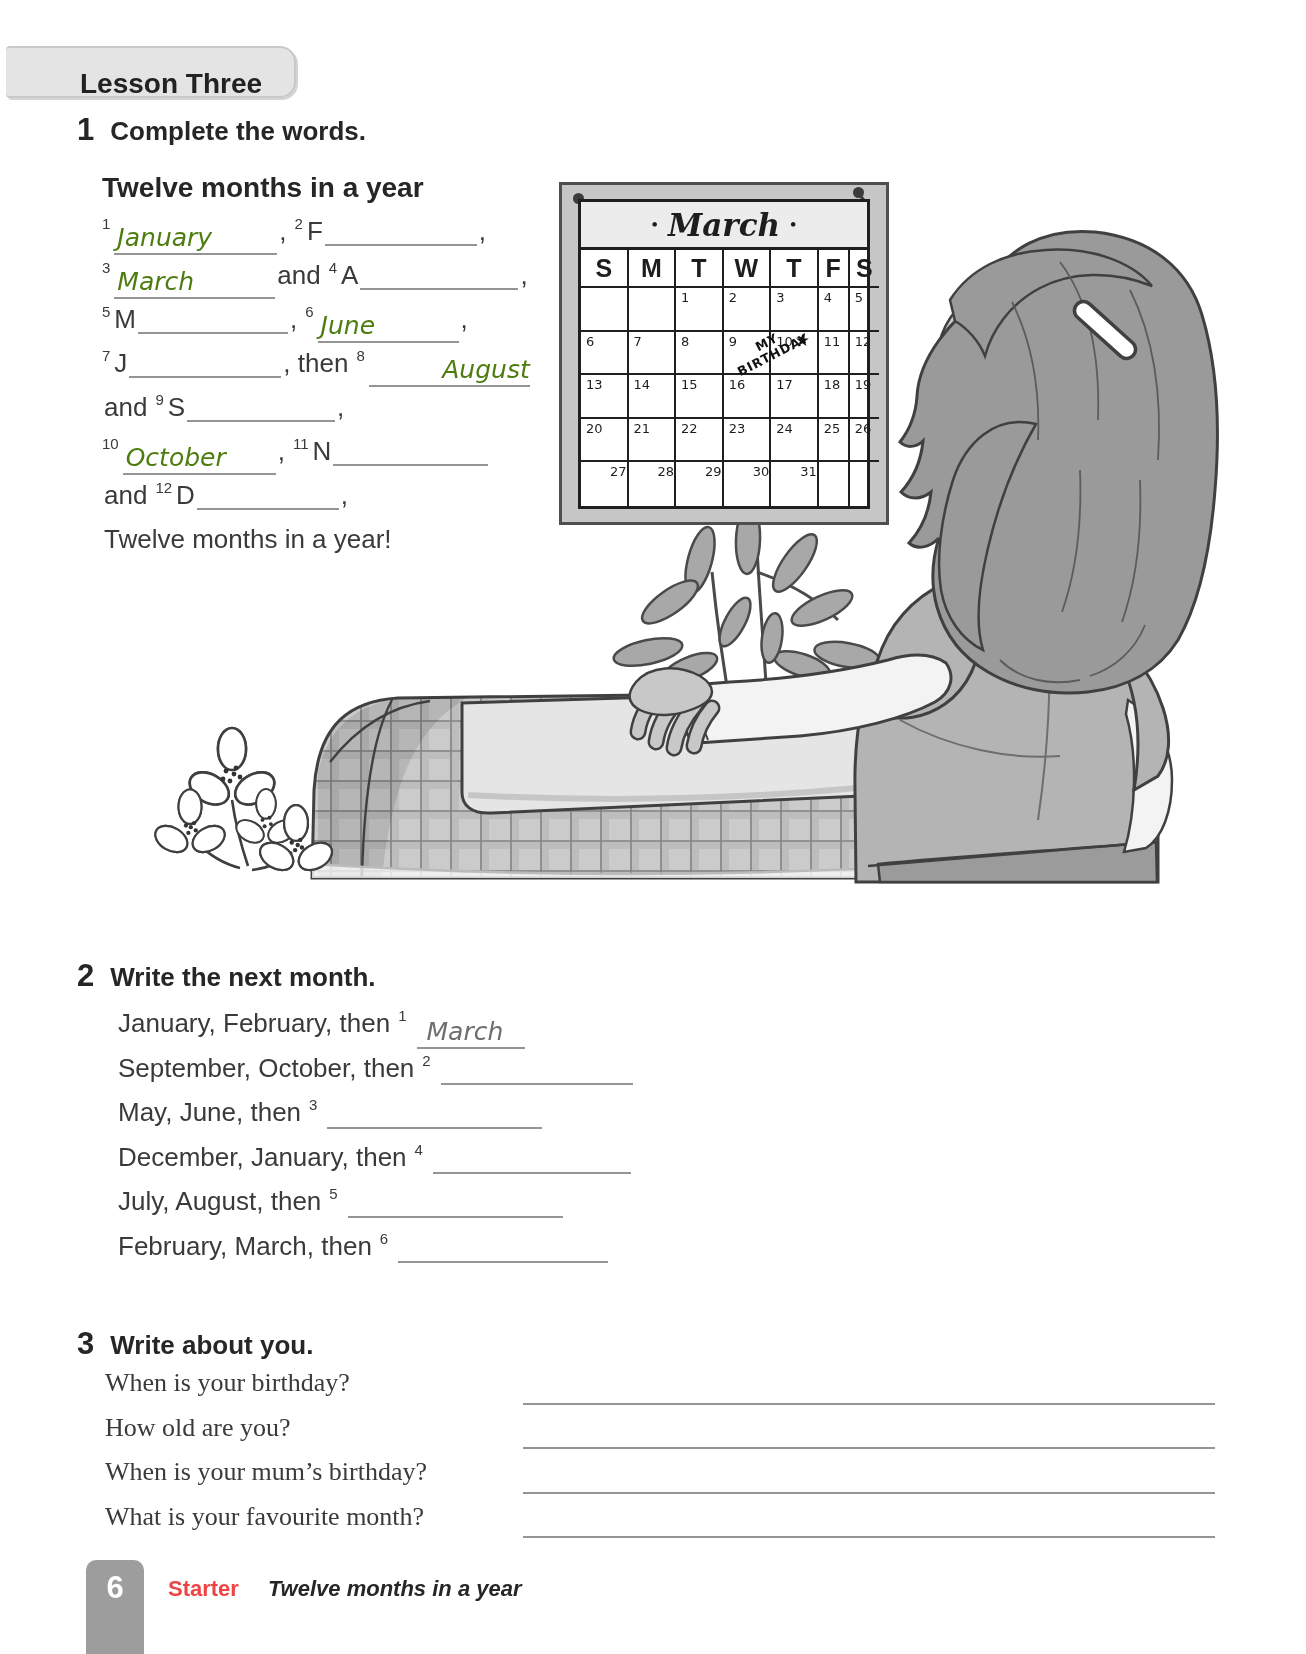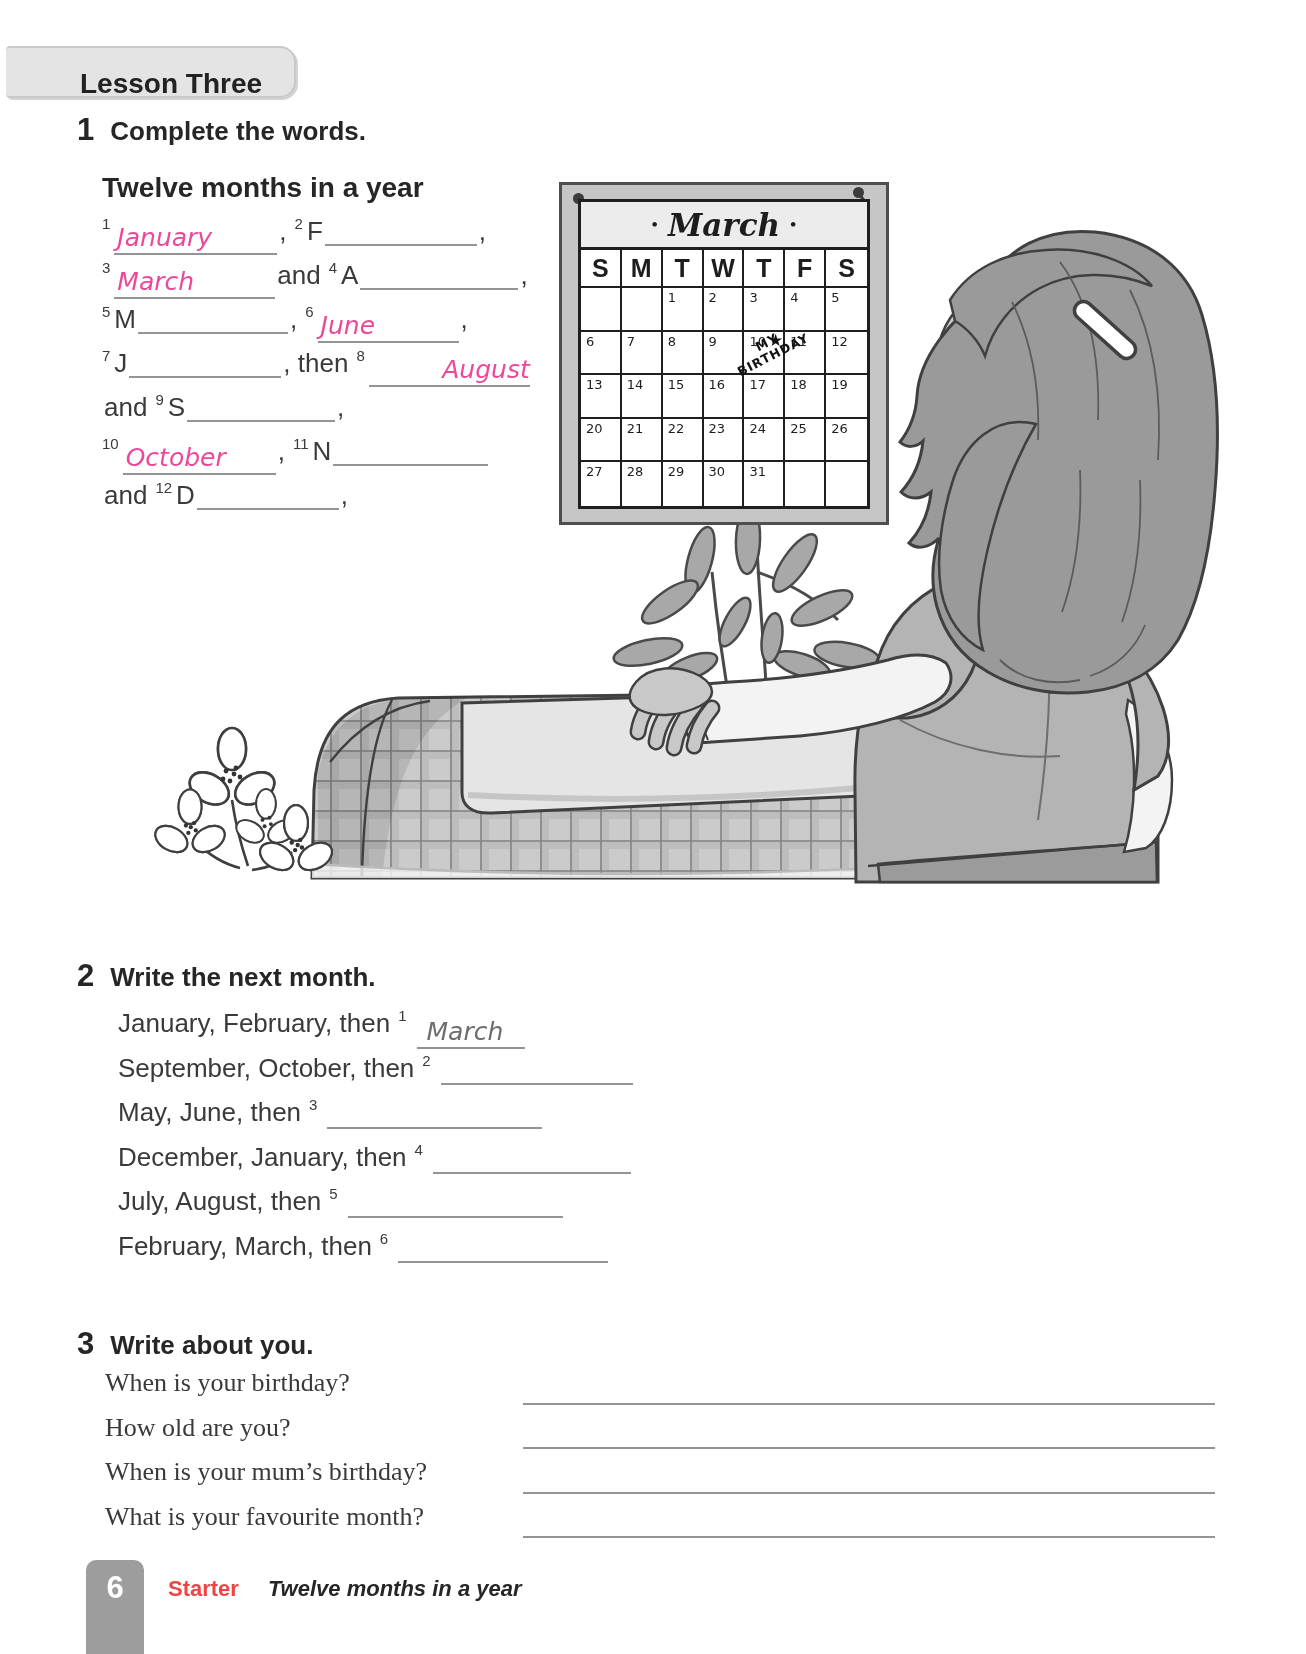--- a/index.html
+++ b/index.html
@@ -19,38 +19,38 @@
 
   
   .poem{position:absolute;left:102px;top:172px;width:470px;}
   .poem h3{margin:0 0 12px 0;font-size:28px;font-weight:bold;color:#262626;}
   .poem-line{height:44px;font-size:26px;white-space:nowrap;color:#3a3a3a;}
   .tok-sup{font-size:15px;position:relative;top:-11px;margin-right:4px;color:#3a3a3a;}
   .tok-prt{margin-right:2px;}
   .tok-txt{margin:0 8px 0 2px;}
   .tok-ln{display:inline-block;border-bottom:2px solid #949494;height:26px;vertical-align:-6px;}
   .tok-ans{display:inline-block;border-bottom:2px solid #949494;height:30px;vertical-align:-6px;
-    color:#ec4899;font-style:italic;font-family:"DejaVu Sans",sans-serif;font-size:25px;padding-left:3px;}
+    color:#4d7c0f;font-style:italic;font-family:"DejaVu Sans",sans-serif;font-size:25px;padding-left:3px;}
 
   
   .calendar{position:absolute;left:559px;top:182px;width:330px;height:343px;background:#c6c6c6;
     border:3px solid #4f4f4f;box-sizing:border-box;z-index:3;}
   .cal-sheet{position:absolute;left:16px;right:16px;top:14px;bottom:13px;background:#fff;
     border:3px solid #1f1f1f;display:flex;flex-direction:column;}
   .cal-title{height:45px;flex:none;background:#ececec;border-bottom:3px solid #1f1f1f;
     display:flex;align-items:center;justify-content:center;gap:9px;
     font-family:"DejaVu Serif",serif;font-style:italic;font-weight:bold;font-size:31px;color:#1d1d1d;}
   .cal-dot{font-size:13px;}
   .cal-grid{flex:1;display:grid;grid-template-columns:repeat(7,1fr);grid-template-rows:38px repeat(5,1fr);
     position:relative;}
   .cal-hcell{border-right:2px solid #1f1f1f;border-bottom:2px solid #1f1f1f;
     display:flex;align-items:center;justify-content:center;font-size:25px;font-weight:bold;color:#1d1d1d;}
   .cal-cell{border-right:2px solid #1f1f1f;border-bottom:2px solid #1f1f1f;
     font-family:"DejaVu Sans",sans-serif;font-size:13px;color:#1d1d1d;padding:2px 0 0 5px;box-sizing:border-box;}
-  .cal-grid > .no-r{border-right:none;} .cal-grid > .no-b{border-bottom:none;}
+  .cal-grid > .no-r{border-right:none;} .cal-grid > .no-b{border-bottom:none;margin-left:24px;}
   .cal-star{font-size:17px;line-height:10px;margin-left:2px;color:#111;}
   .cal-bday{position:absolute;left:148px;top:104px;transform:rotate(-27deg);transform-origin:left top;
     font-family:"DejaVu Sans",sans-serif;font-size:12.5px;font-weight:bold;letter-spacing:1px;
     color:#111;text-align:center;line-height:14px;white-space:nowrap;}
   .pin{position:absolute;width:11px;height:11px;background:#3c3c3c;border-radius:50%;}
   .pin::after{content:"";position:absolute;left:8px;top:8px;width:3px;height:7px;background:#3c3c3c;
     transform:rotate(-40deg);border-radius:1px;}
   .pin-l{left:11px;top:8px;} .pin-r{right:22px;top:2px;}
 
   
@@ -92,20 +92,21 @@
   <div class="poem">
     <h3>Twelve months in a year</h3>
     <div id="poem-lines">
         <div class="poem-line"><span class="tok-sup">1</span><span class="tok-ans" style="width: 160px;">January</span><span class="tok-txt">,</span><span class="tok-sup">2</span><span class="tok-prt">F</span><span class="tok-ln" style="width: 152px;"></span><span class="tok-txt">,</span></div>
         <div class="poem-line"><span class="tok-sup">3</span><span class="tok-ans" style="width: 158px;">March</span><span class="tok-txt">and</span><span class="tok-sup">4</span><span class="tok-prt">A</span><span class="tok-ln" style="width: 158px;"></span><span class="tok-txt">,</span></div>
         <div class="poem-line"><span class="tok-sup">5</span><span class="tok-prt">M</span><span class="tok-ln" style="width: 150px;"></span><span class="tok-txt">,</span><span class="tok-sup">6</span><span class="tok-ans" style="width: 138px;">June</span><span class="tok-txt">,</span></div>
         <div class="poem-line"><span class="tok-sup">7</span><span class="tok-prt">J</span><span class="tok-ln" style="width: 152px;"></span><span class="tok-txt">, then</span><span class="tok-sup">8</span><span class="tok-ans" style="width: 158px; text-align: right;">August</span></div>
         <div class="poem-line"><span class="tok-txt">and</span><span class="tok-sup">9</span><span class="tok-prt">S</span><span class="tok-ln" style="width: 148px;"></span><span class="tok-txt">,</span></div>
         <div class="poem-line"><span class="tok-sup">10</span><span class="tok-ans" style="width: 150px;">October</span><span class="tok-txt">,</span><span class="tok-sup">11</span><span class="tok-prt">N</span><span class="tok-ln" style="width: 155px;"></span></div>
         <div class="poem-line"><span class="tok-txt">and</span><span class="tok-sup">12</span><span class="tok-prt">D</span><span class="tok-ln" style="width: 142px;"></span><span class="tok-txt">,</span></div>
+        <div class="poem-line"><span class="tok-txt">Twelve months in a year!</span></div>
       </div>
   </div>
 
   <svg class="scene" width="1306" height="1654" viewBox="0 0 1306 1654">
     <defs>
       <pattern id="plaid" width="30" height="30" patternUnits="userSpaceOnUse">
         <rect width="30" height="30" fill="#cbcbcb"></rect>
         <rect x="0" y="0" width="30" height="9" fill="#bdbdbd"></rect>
         <rect x="0" y="0" width="9" height="30" fill="#bdbdbd"></rect>
         <path d="M0 1H30 M1 0V30" stroke="#838383" stroke-width="1.6"></path>

